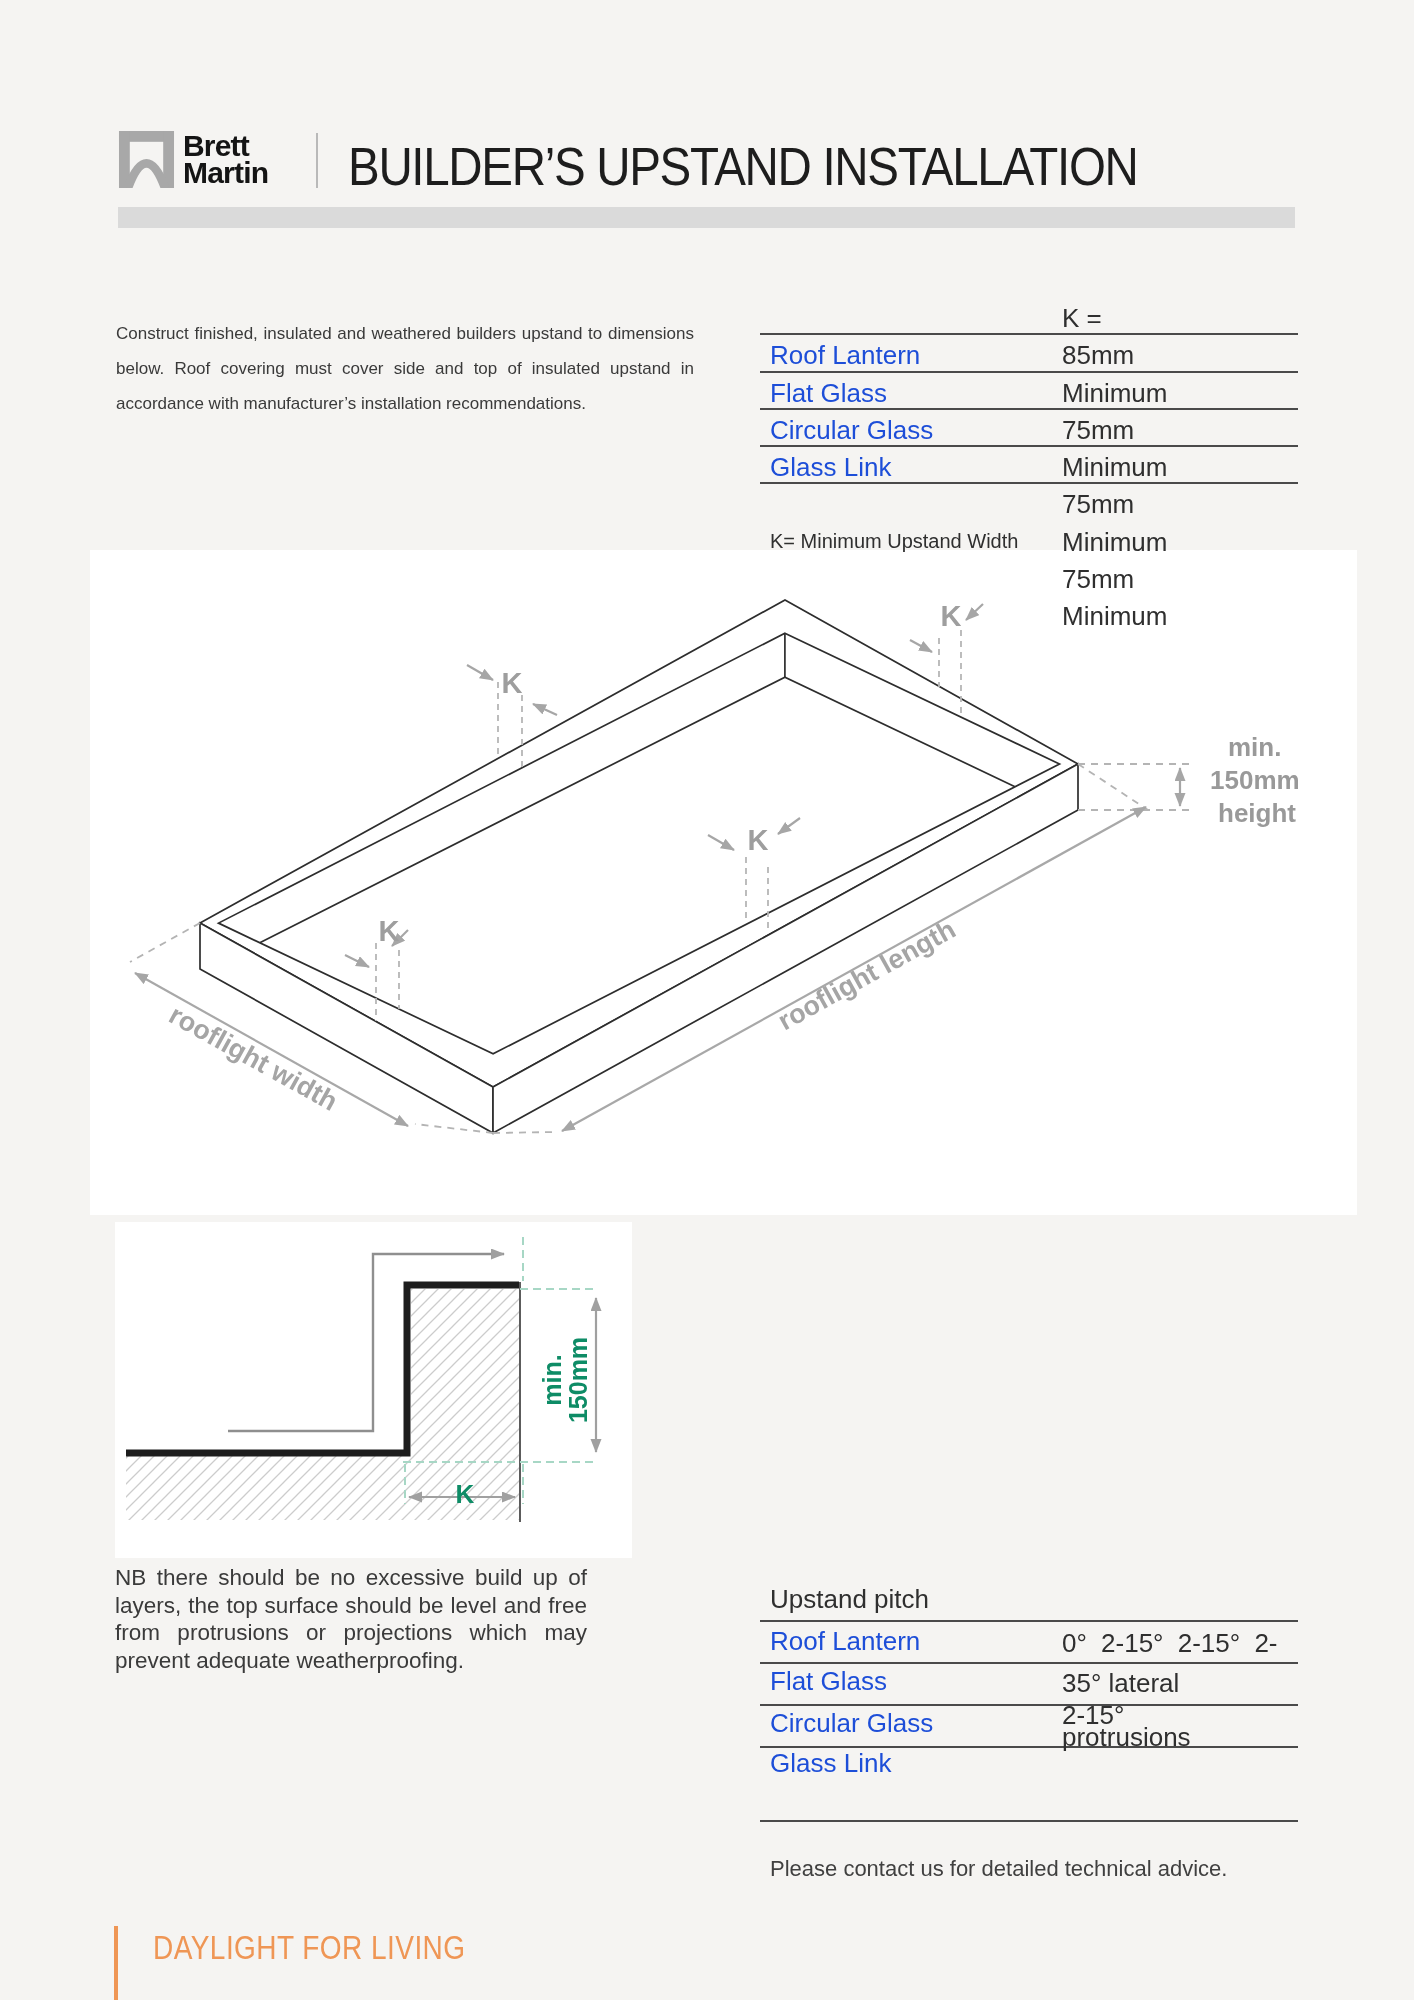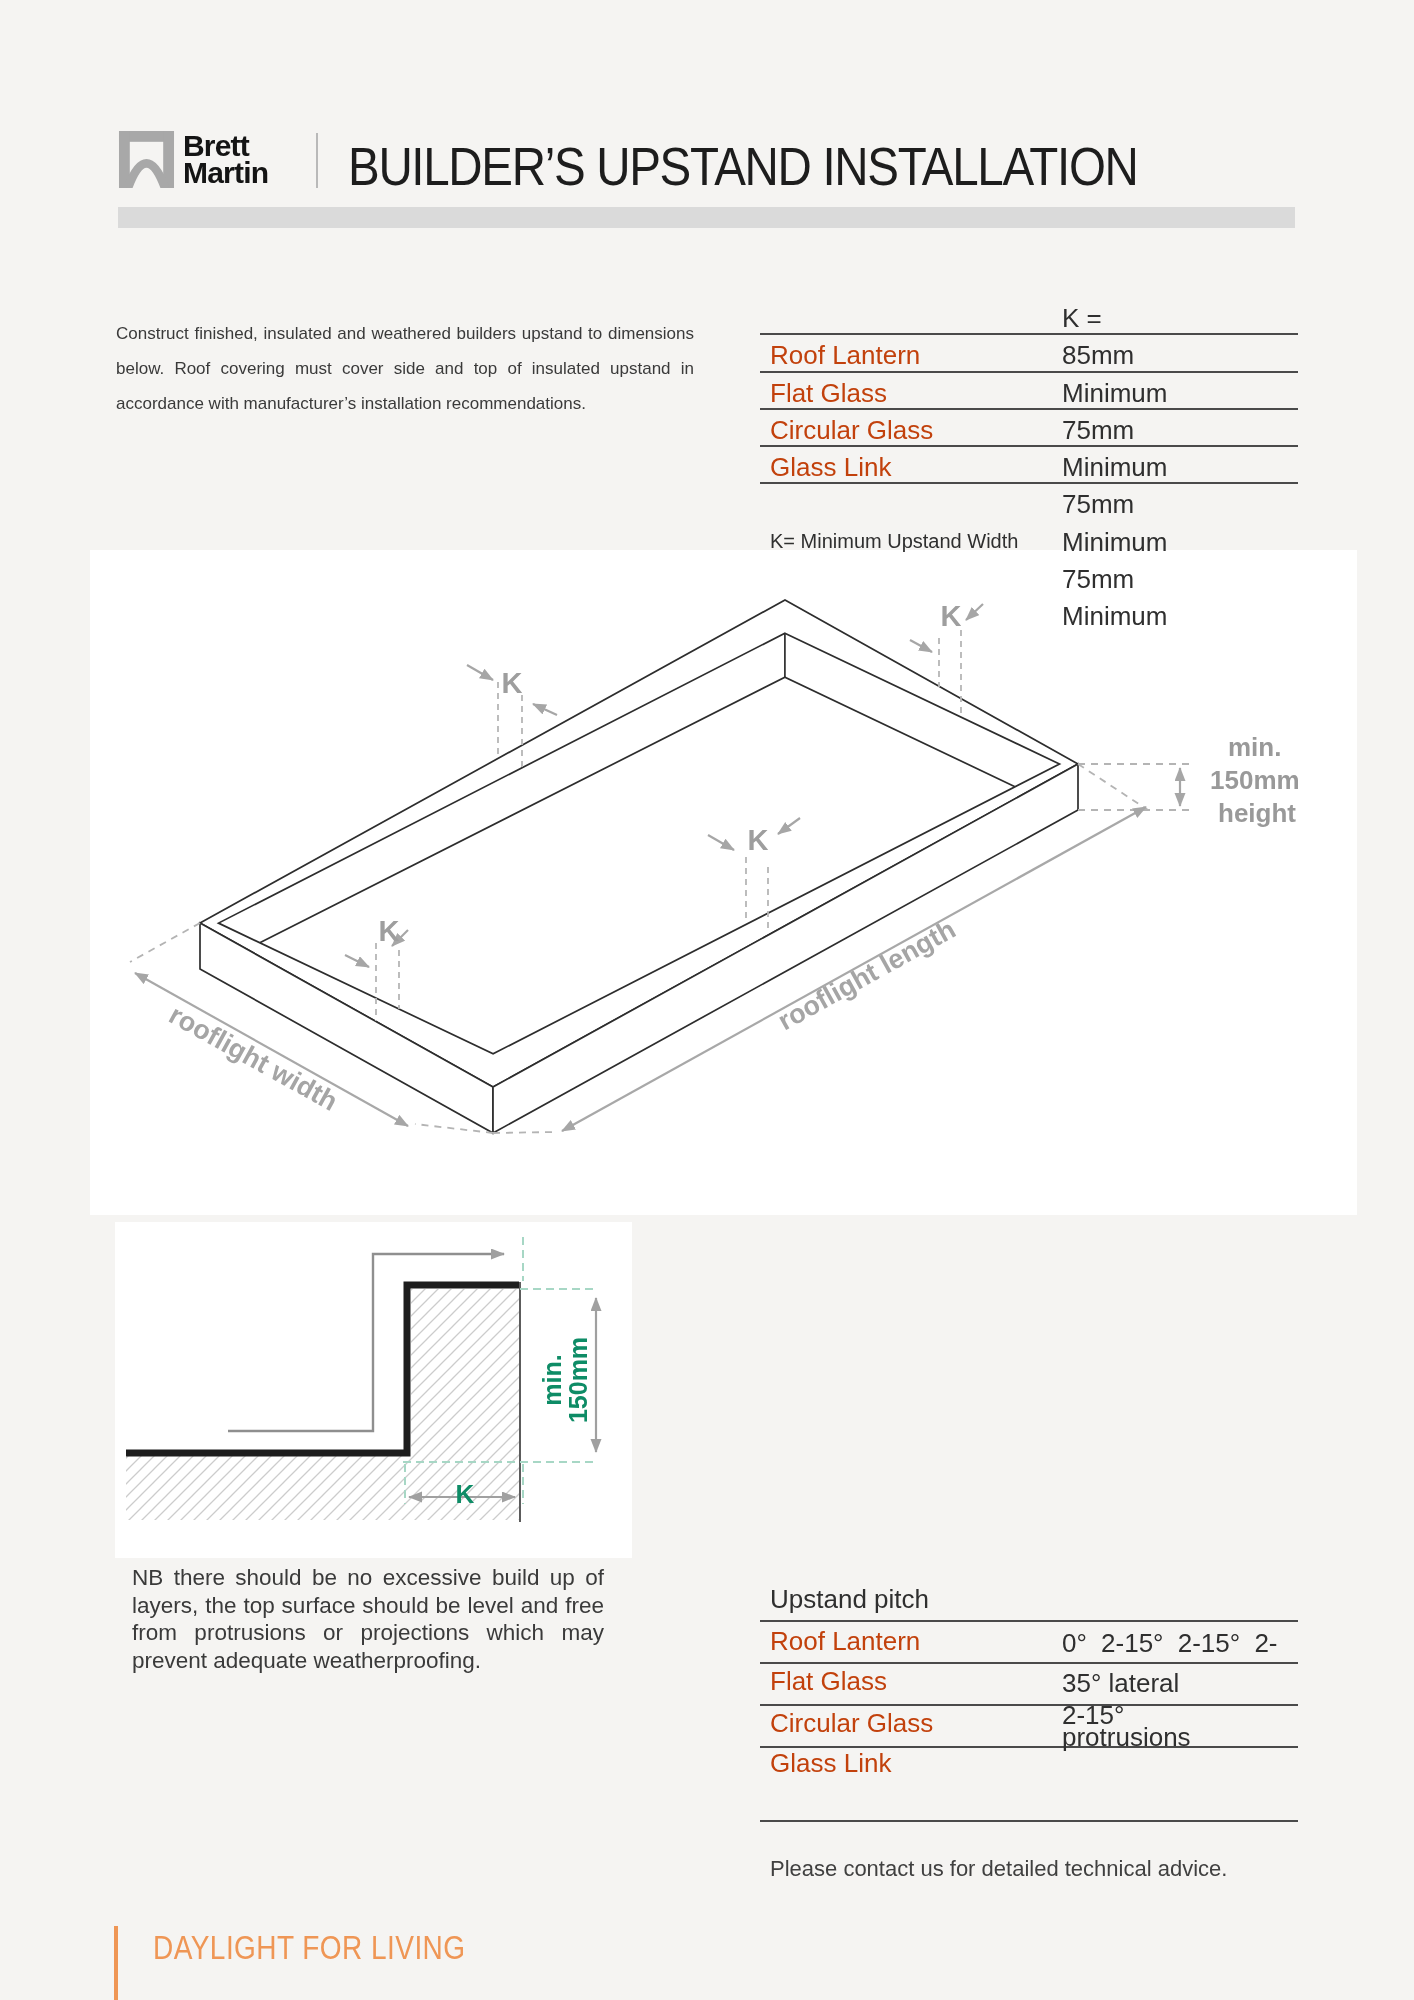--- a/index.html
+++ b/index.html
@@ -19,41 +19,41 @@
   .page-title { left:348px; top:140px; font-size:54px; line-height:52px; font-weight:400;
                 color:#1d1d1d; letter-spacing:-1.5px; transform:scaleX(0.88);
                 transform-origin:left top; white-space:nowrap; z-index:3; }
   .title-bar { left:118px; top:207px; width:1177px; height:21px; background:#dadada; z-index:2; }
 
   
   .intro { left:116px; top:316px; width:578px; font-size:17px; line-height:35px;
            text-align:justify; color:#3a3a3a; z-index:4; }
   .tbl { z-index:5; }
   .hl { position:absolute; left:0; width:538px; height:2px; background:#4a4a4a; }
-  .row-label { position:absolute; left:10px; font-size:26px; color:#c2410c; white-space:nowrap; }
+  .row-label { position:absolute; left:10px; font-size:26px; color:#1d4ed8; white-space:nowrap; }
   .val-col { position:absolute; left:302px; top:4px; font-size:26px; line-height:37.3px;
              color:#2f2f2f; white-space:nowrap; }
   .k-table { left:760px; top:296px; width:540px; height:350px; }
   .k-note { position:absolute; left:10px; top:234px; font-size:20px; color:#2f2f2f; white-space:nowrap; }
   .pitch-table { left:760px; top:1578px; width:540px; height:260px; }
   .pitch-header { position:absolute; left:10px; top:6px; font-size:26px; color:#2f2f2f; }
   .pitch-val { position:absolute; left:302px; font-size:26px; color:#2f2f2f; white-space:nowrap; }
   .pv1 { top:50px; word-spacing:7px; }
   .pv2 { top:90px; }
   .pv3 { top:122px; }
   .pv4 { top:144px; }
   .contact-note { left:770px; top:1856px; font-size:22px; color:#404040; z-index:4; }
 
   
   .iso-panel { left:90px; top:550px; width:1267px; height:665px; background:#ffffff; z-index:1; }
   .iso-svg { left:90px; top:550px; z-index:2; }
   .sec-panel { left:115px; top:1222px; width:517px; height:336px; background:#ffffff; z-index:1; }
   .sec-svg { left:115px; top:1222px; z-index:2; }
 
-  .nb { left:132px; top:1564px; width:472px; font-size:22.5px; line-height:27.5px;
+  .nb { left:115px; top:1564px; width:472px; font-size:22.5px; line-height:27.5px;
         text-align:justify; color:#3a3a3a; z-index:4; }
 
   
   .footer-bar { left:114px; top:1926px; width:4px; height:74px; background:#ef9655; z-index:3; }
   .footer-tagline { left:153px; top:1929px; font-size:33px; letter-spacing:0.5px; color:#ef9655;
                     transform:scaleX(0.85); transform-origin:left top; white-space:nowrap; z-index:3; }
 
   
   .klab { font-family:"Liberation Sans",sans-serif; font-size:29px; font-weight:700; fill:#9e9e9e; }
   .dimlab { font-family:"Liberation Sans",sans-serif; font-size:27px; font-weight:700; fill:#a5a5a5; }

